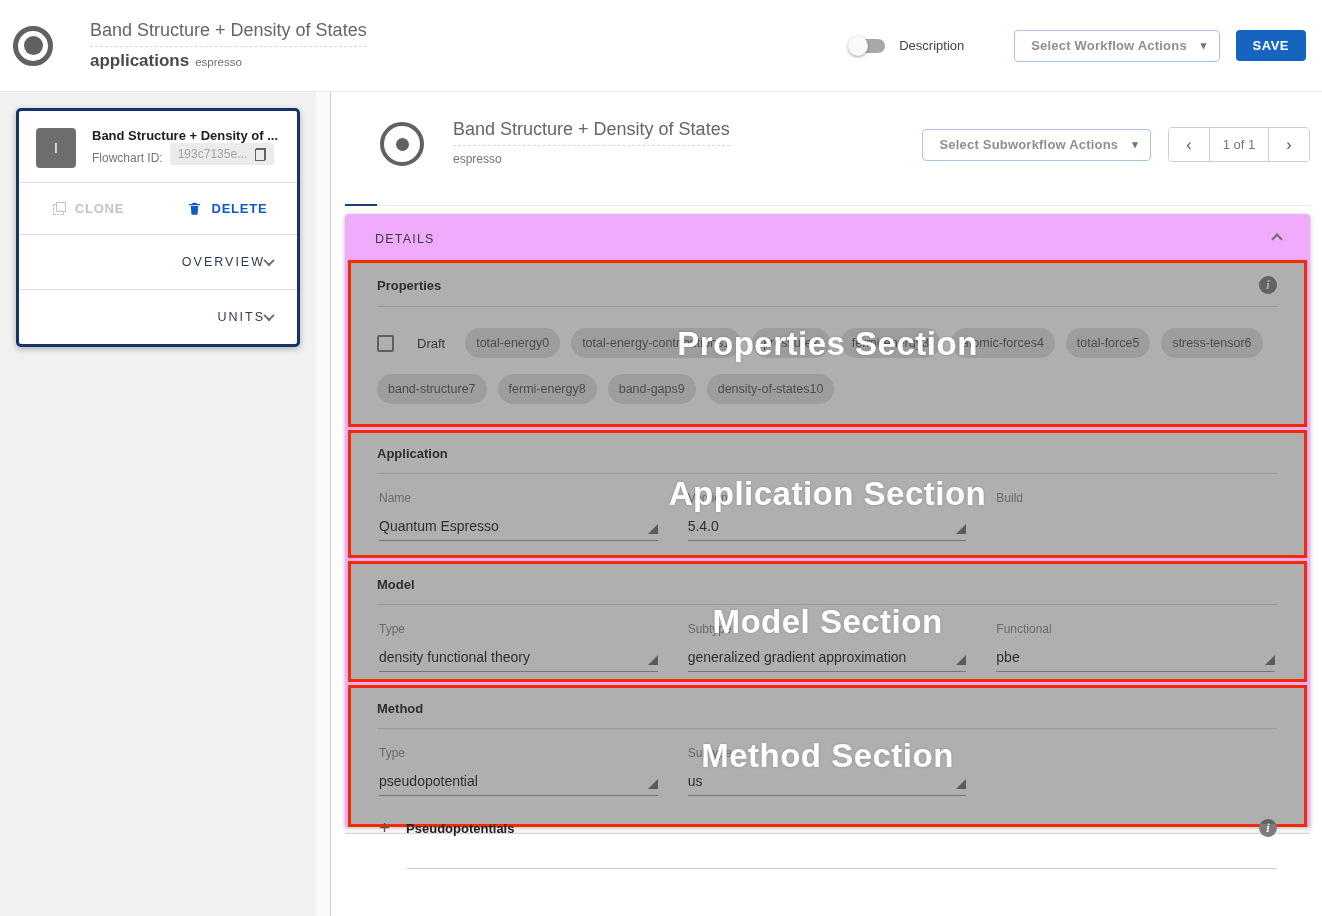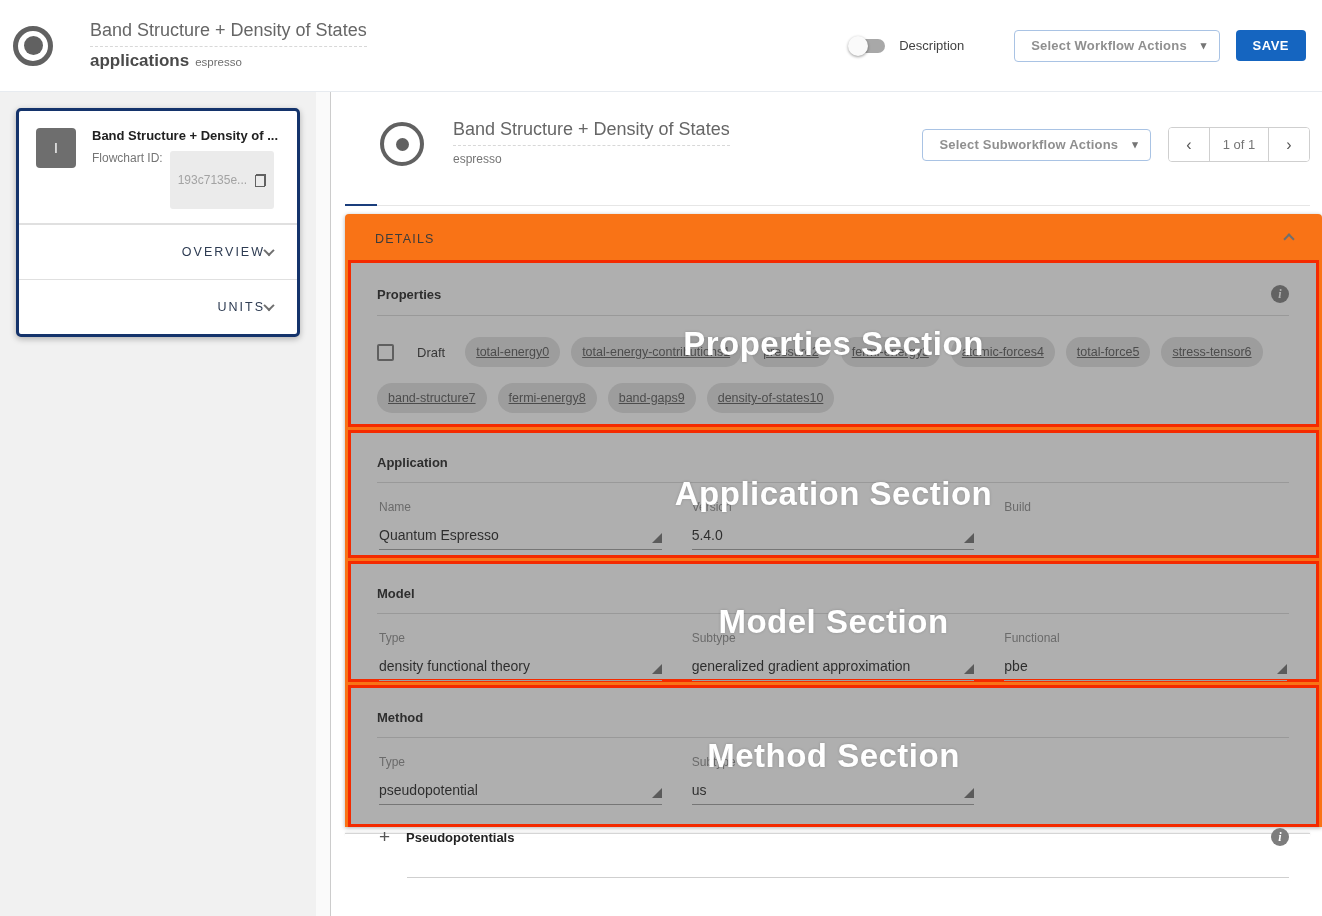--- a/index.html
+++ b/index.html
@@ -36,23 +36,23 @@
     box-shadow:inset -14px 0 0 #fafafa; padding:16px 30px 0 16px; }
 
   
   .unit-card { background:#fff; border:3px solid #14336b; border-radius:5px;
     box-shadow:0 2px 6px rgba(0,0,0,.28); }
   .unit-card-top { display:flex; padding:17px 12px 14px 17px; }
   .unit-avatar { width:40px; height:40px; background:#6e6e6e; border-radius:4px; color:#fff;
     font-size:14px; display:flex; align-items:center; justify-content:center; flex:0 0 auto; }
   .unit-meta { margin-left:16px; min-width:0; }
   .unit-title { font-size:13px; font-weight:bold; color:#212121; white-space:nowrap; overflow:hidden; max-width:190px; }
-  .flowchart-row { display:flex; align-items:flex-start; margin-top:8px; }
+  .flowchart-row { display:flex; align-items:flex-end; }
   .flowchart-label { font-size:12px; color:#757575; margin-right:7px; }
-  .flowchart-box { background:#ebebeb; border-radius:3px; padding:22px 8px; display:flex; align-items:center; }
+  .flowchart-box { background:#ebebeb; border-radius:3px; padding:4px 8px; display:flex; align-items:center; }
   .flowchart-box span { font-size:12px; color:#a3a3a3; margin-right:8px; }
   .icon-copy { position:relative; width:11px; height:13px; flex:0 0 auto; }
   .icon-copy::before { content:""; position:absolute; right:0; top:0; width:8px; height:10px; border:1.5px solid #616161; }
   .icon-copy::after { content:""; position:absolute; left:0; bottom:0; width:8px; height:10px; border:1.5px solid #616161; background:#ebebeb; }
   .hr { border-top:1px solid #e0e0e0; }
   .unit-actions { display:flex; height:51px; align-items:center; }
   .unit-actions .act { flex:1; display:flex; align-items:center; justify-content:center; gap:9px;
     background:none; border:none; font-size:13px; font-weight:bold; letter-spacing:.8px; cursor:pointer;
     font-family:"Liberation Sans", sans-serif; }
   .act.clone { color:#c4c4c4; }
@@ -80,46 +80,46 @@
   .pager { display:flex; border:1px solid #cfcfcf; border-radius:4px; height:35px; overflow:hidden; }
   .pager .pg { display:flex; align-items:center; justify-content:center; background:#fff; border:none; cursor:pointer; }
   .pg.btn { width:40px; font-size:16px; color:#555; }
   .pg.mid { min-width:60px; padding:0 10px; font-size:13px; color:#757575; border-left:1px solid #cfcfcf; border-right:1px solid #cfcfcf; }
 
   .tabs { display:flex; margin:10px 12px 0 14px; border-bottom:1px solid #e6e6e6; }
   .tab { padding:15px 16px 13px; font-size:13px; font-weight:bold; letter-spacing:.4px; color:#757575;
     border-bottom:2px solid transparent; margin-bottom:-1px; cursor:pointer; white-space:nowrap; }
   .tab.active { color:#1a3e7c; border-bottom-color:#1a3e7c; }
 
-  .details-card { margin:8px 0 0 14px; background:#f97316; border-radius:4px 4px 0 0;
+  .details-card { margin:8px 12px 0 14px; background:#f0abfc; border-radius:4px 4px 0 0;
     box-shadow:0 1px 4px rgba(0,0,0,.3); }
   .details-header { display:flex; align-items:center; justify-content:space-between; padding:18px 29px 14px 30px; }
   .details-header .lbl { font-size:12.5px; color:#3c3c3c; letter-spacing:1.2px; }
 
   
   .section { position:relative; border:3px solid #f42a00; margin:0 3px 3px 3px; background:#fff; }
   .overlay { position:absolute; inset:0; background:rgba(64,64,64,.42); z-index:5;
     display:flex; align-items:center; justify-content:center; pointer-events:none; }
   .overlay .ann { color:#fff; font-size:33px; font-weight:bold; letter-spacing:.5px;
     text-shadow:0 0 3px rgba(0,0,0,.18); }
-  .sec-inner { padding:22px 27px 12px 26px; }
+  .sec-inner { padding:13px 27px 12px 26px; }
   .sec-title-row { display:flex; align-items:center; justify-content:space-between; }
   .sec-title { font-size:13px; font-weight:bold; color:#212121; }
   .info-icon { width:18px; height:18px; border-radius:50%; background:#7d7d7d; color:#fff;
     font-size:12px; font-weight:bold; display:flex; align-items:center; justify-content:center;
     font-family:"Liberation Serif", serif; font-style:italic; }
   .sec-divider { border-top:1px solid #d9d9d9; margin-top:12px; }
 
   
   .chips-wrap { display:flex; flex-wrap:wrap; align-items:center; margin-top:21px; column-gap:11px; row-gap:16px; max-width:905px; }
   .draft { display:flex; align-items:center; gap:23px; margin-right:9px; }
   .checkbox { width:17px; height:17px; border:2px solid #757575; border-radius:2px; background:#fff; }
   .draft-lbl { font-size:13px; color:#333; }
   .chip { background:#e0e0e0; border-radius:16px; height:30px; display:flex; align-items:center;
-    padding:0 11px; font-size:12.5px; color:#555; white-space:nowrap;text-decoration:underline; }
+    padding:0 11px; font-size:12.5px; color:#555; white-space:nowrap; }
 
   
   .fields { display:grid; grid-template-columns:1fr 1fr 1fr; column-gap:30px; margin-top:17px; padding:0 2px; }
   .field-label { font-size:12px; color:#8a8a8a; }
   .field-value-row { display:flex; align-items:flex-end; justify-content:space-between;
     margin-top:13px; border-bottom:1px solid #9e9e9e; padding-bottom:6px; }
   .field-value { font-size:14px; color:#1f1f1f; white-space:nowrap; }
   .tri { width:0; height:0; border-left:10px solid transparent; border-bottom:10px solid #6e6e6e; }
 
   .pseudo-row { display:flex; align-items:center; margin-top:21px; }
@@ -167,20 +167,32 @@
           <div class="flowchart-row">
             <span class="flowchart-label">Flowchart ID:</span>
             <div class="flowchart-box">
               <span>193c7135e...</span>
               <div class="icon-copy"></div>
             </div>
           </div>
         </div>
       </div>
       <div class="hr"></div>
+      <div class="unit-actions">
+        <button class="act clone">
+          <span class="icon-clone"></span>
+          <span>CLONE</span>
+        </button>
+        <button class="act delete">
+          <svg width="15" height="16" viewBox="0 0 24 24">
+              <path fill="#1459c4" d="M6 7h12l-1.2 14H7.2L6 7zm9-5l1 2h5v2H3V4h5l1-2h6z"></path>
+            </svg>
+          <span>DELETE</span>
+        </button>
+      </div>
       <div class="hr"></div>
       <div class="accordion">
         <span class="lbl">OVERVIEW</span>
         <div class="chev down"></div>
       </div>
       <div class="hr"></div>
       <div class="accordion">
         <span class="lbl">UNITS</span>
         <div class="chev down"></div>
       </div>

